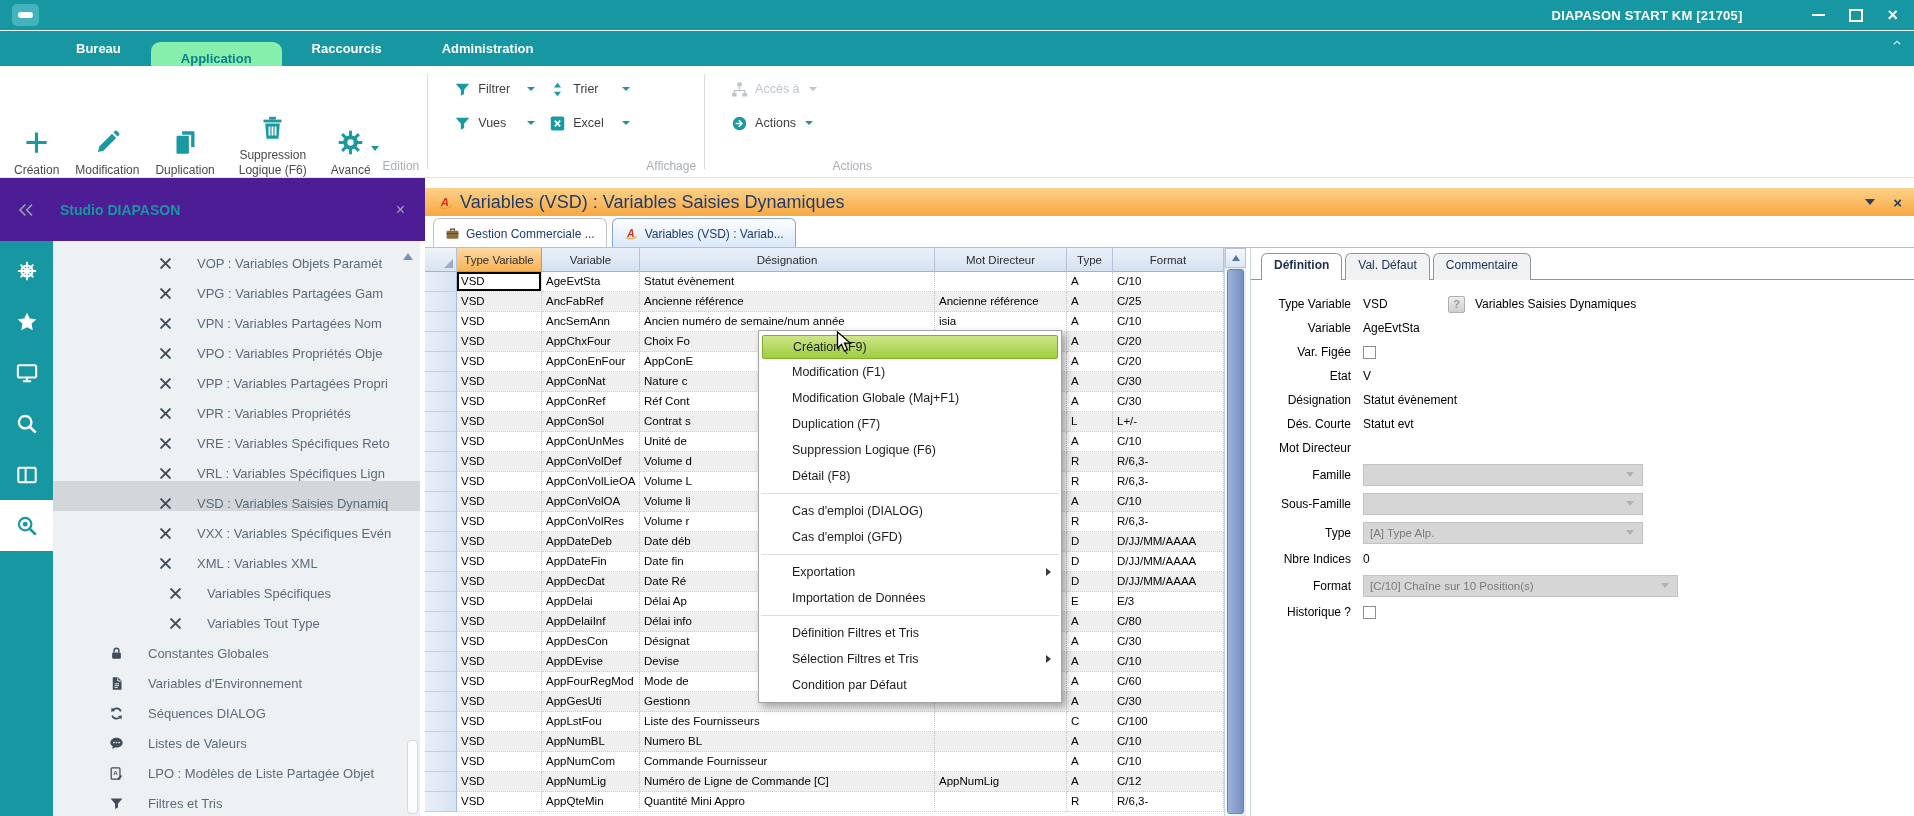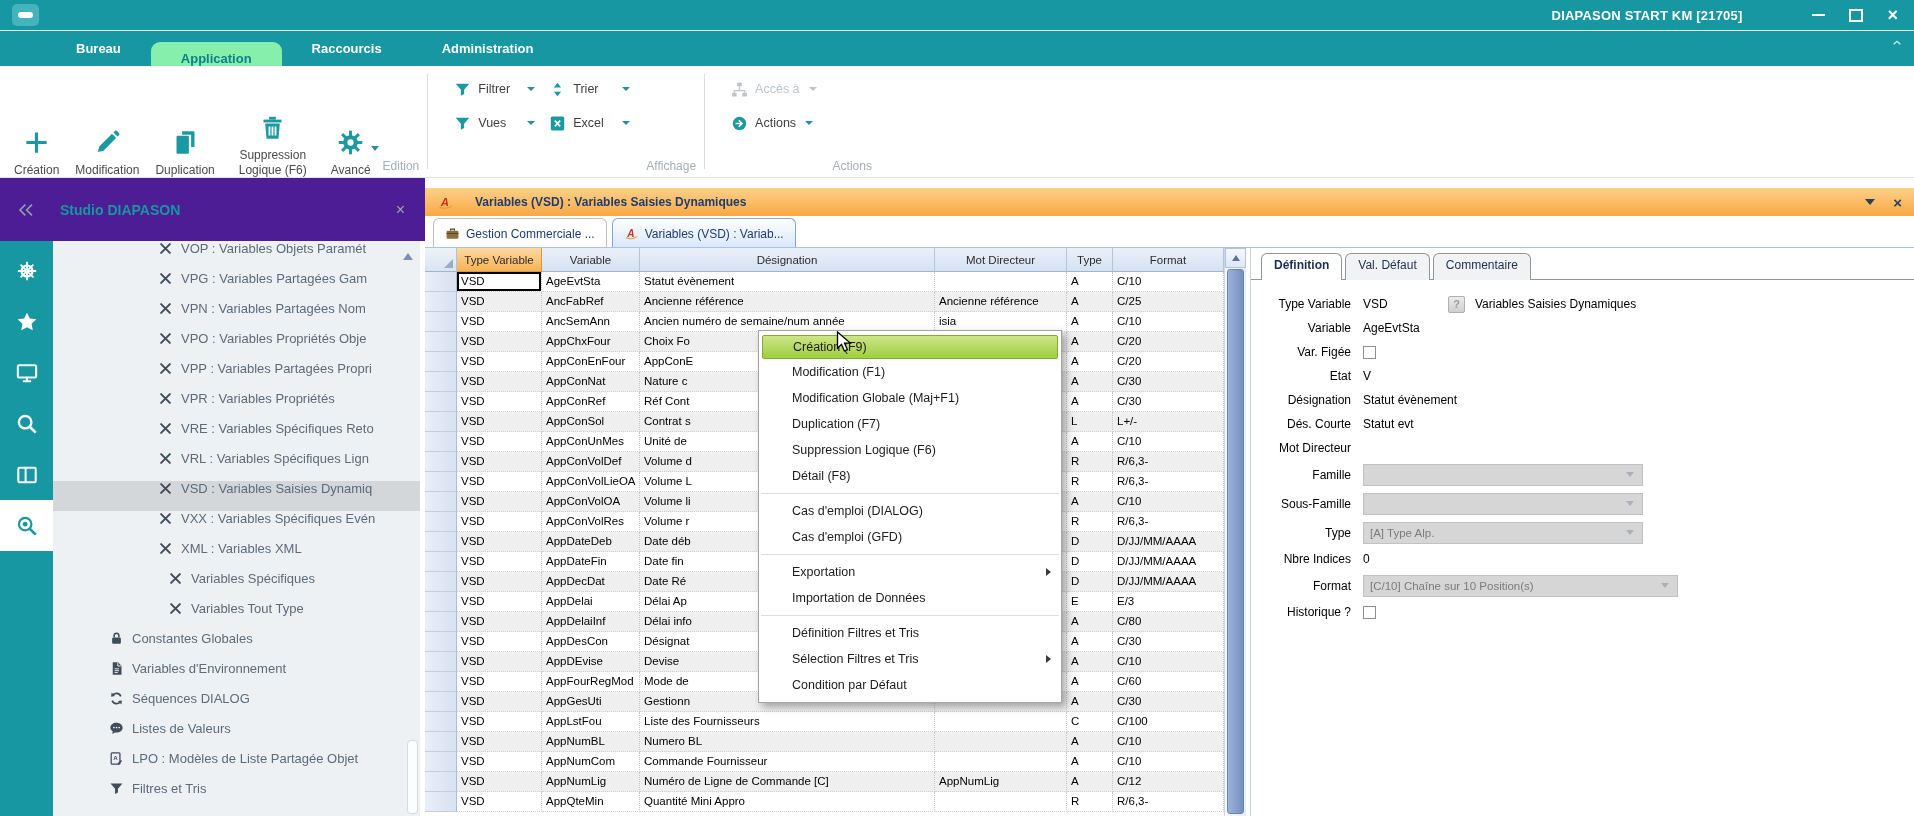--- a/index.html
+++ b/index.html
@@ -43,32 +43,32 @@
   
   .sb-header{position:absolute;top:178px;left:0;width:425px;height:63px;background:#4c1d95;display:flex;align-items:center}
   .sb-collapse{width:16px;height:16px;color:#93a0ad;margin-left:18px}
   .sb-title{color:var(--teal);font-weight:bold;font-size:14px;margin-left:26px}
   .sb-close{margin-left:auto;margin-right:20px;color:#9aa5b0;font-size:16px;line-height:16px}
   .sb-rail{position:absolute;top:241px;left:0;width:53px;height:575px;background:var(--teal);display:flex;flex-direction:column;padding-top:4px;box-sizing:border-box}
   .rail-item{height:51px;display:flex;align-items:center;justify-content:center;color:#fff;flex:none}
   .rail-item.active{background:#fff;color:var(--teal)}
   .rail-ic{width:22px;height:22px}
   .sb-tree{position:absolute;top:241px;left:53px;width:367px;height:575px;background:#edf1f4;overflow:hidden}
-  .tree-item{height:30px;display:flex;align-items:flex-start;gap:8px;color:#5b6b7a;font-size:13px;white-space:nowrap}
+  .tree-item{height:30px;display:flex;align-items:flex-end;gap:24px;color:#5b6b7a;font-size:13px;white-space:nowrap}
   .tree-item.lvl1{padding-left:56px}
   .tree-item.lvl2{padding-left:115px}
   .tree-item.lvl3{padding-left:105px}
   .tree-item.selected{background:#d3d7da}
   .ti-ic{width:15px;height:15px;color:#3f4c59;flex:none}
   .tree-up{position:absolute;top:12px;right:7px;border-bottom:7px solid #7e90ae;border-left:5px solid transparent;border-right:5px solid transparent}
   .tree-thumb{position:absolute;right:2px;top:499px;width:9px;height:72px;background:#fcfdfe;border:1px solid #d4dade;border-radius:4px}
   
   .panel-header{position:absolute;top:188px;left:425px;width:1489px;height:28px;background:linear-gradient(#fdd189,#f8a843);display:flex;align-items:center;padding:0 12px;box-sizing:border-box}
   .ph-ic{width:17px;height:17px}
-  .ph-title{color:var(--navy);font-size:12px;font-weight:bold;margin-left:21px}
+  .ph-title{color:var(--navy);font-size:18px;font-weight:normal;margin-left:6px}
   .ph-controls{margin-left:auto;display:flex;gap:18px;align-items:center}
   .ph-caret{border-top:6px solid #27415f;border-left:5px solid transparent;border-right:5px solid transparent}
   .ph-close{color:#27415f;font-weight:bold;font-size:15px;line-height:15px}
   .doc-tabs{position:absolute;top:218px;left:433px;display:flex;gap:5px;height:30px}
   .dtab{display:flex;align-items:center;gap:6px;padding:0 11px;border:1px solid #c0c0c0;border-bottom:none;border-radius:6px 6px 0 0;font-size:12px;color:var(--navy);background:#fff}
   .dtab.active{background:linear-gradient(#fdfeff,#d9e7fa);border-color:#84a7d4}
   .dt-ic{width:15px;height:15px}
   .tabs-line{position:absolute;top:247px;left:425px;width:1489px;height:1px;background:#a9c2e2}
   
   .grid{position:absolute;top:248px;left:425px;width:799px;height:568px;background:#fff}

